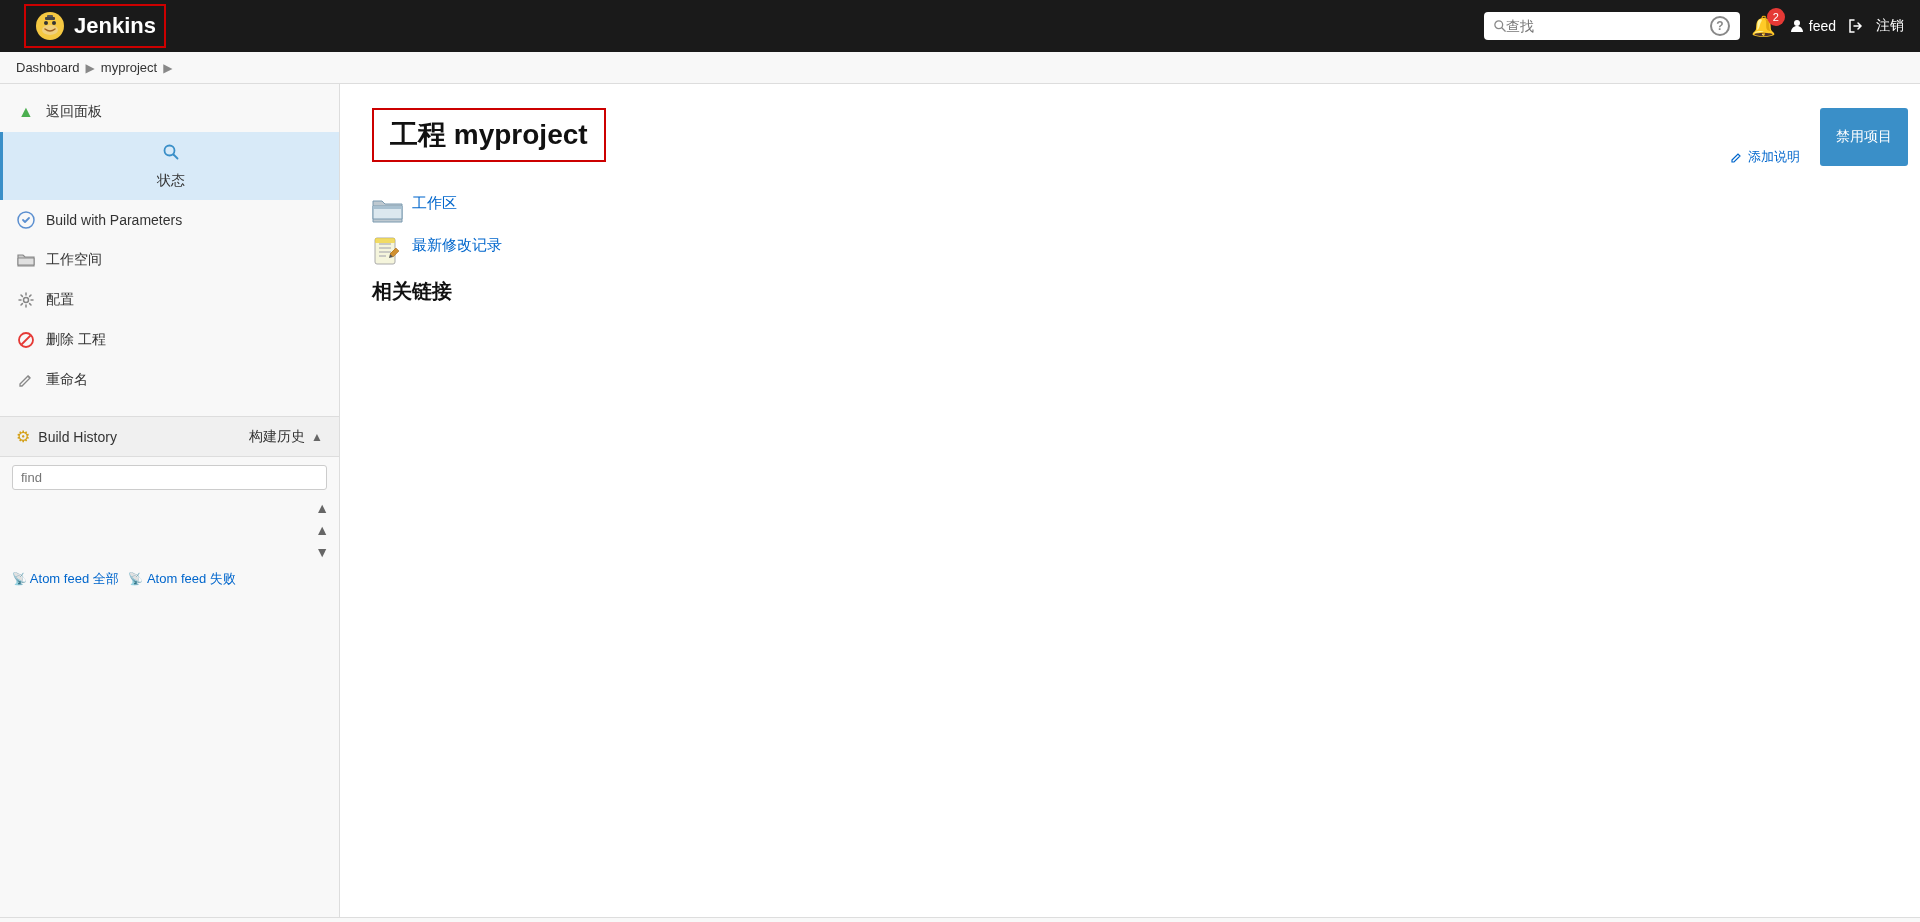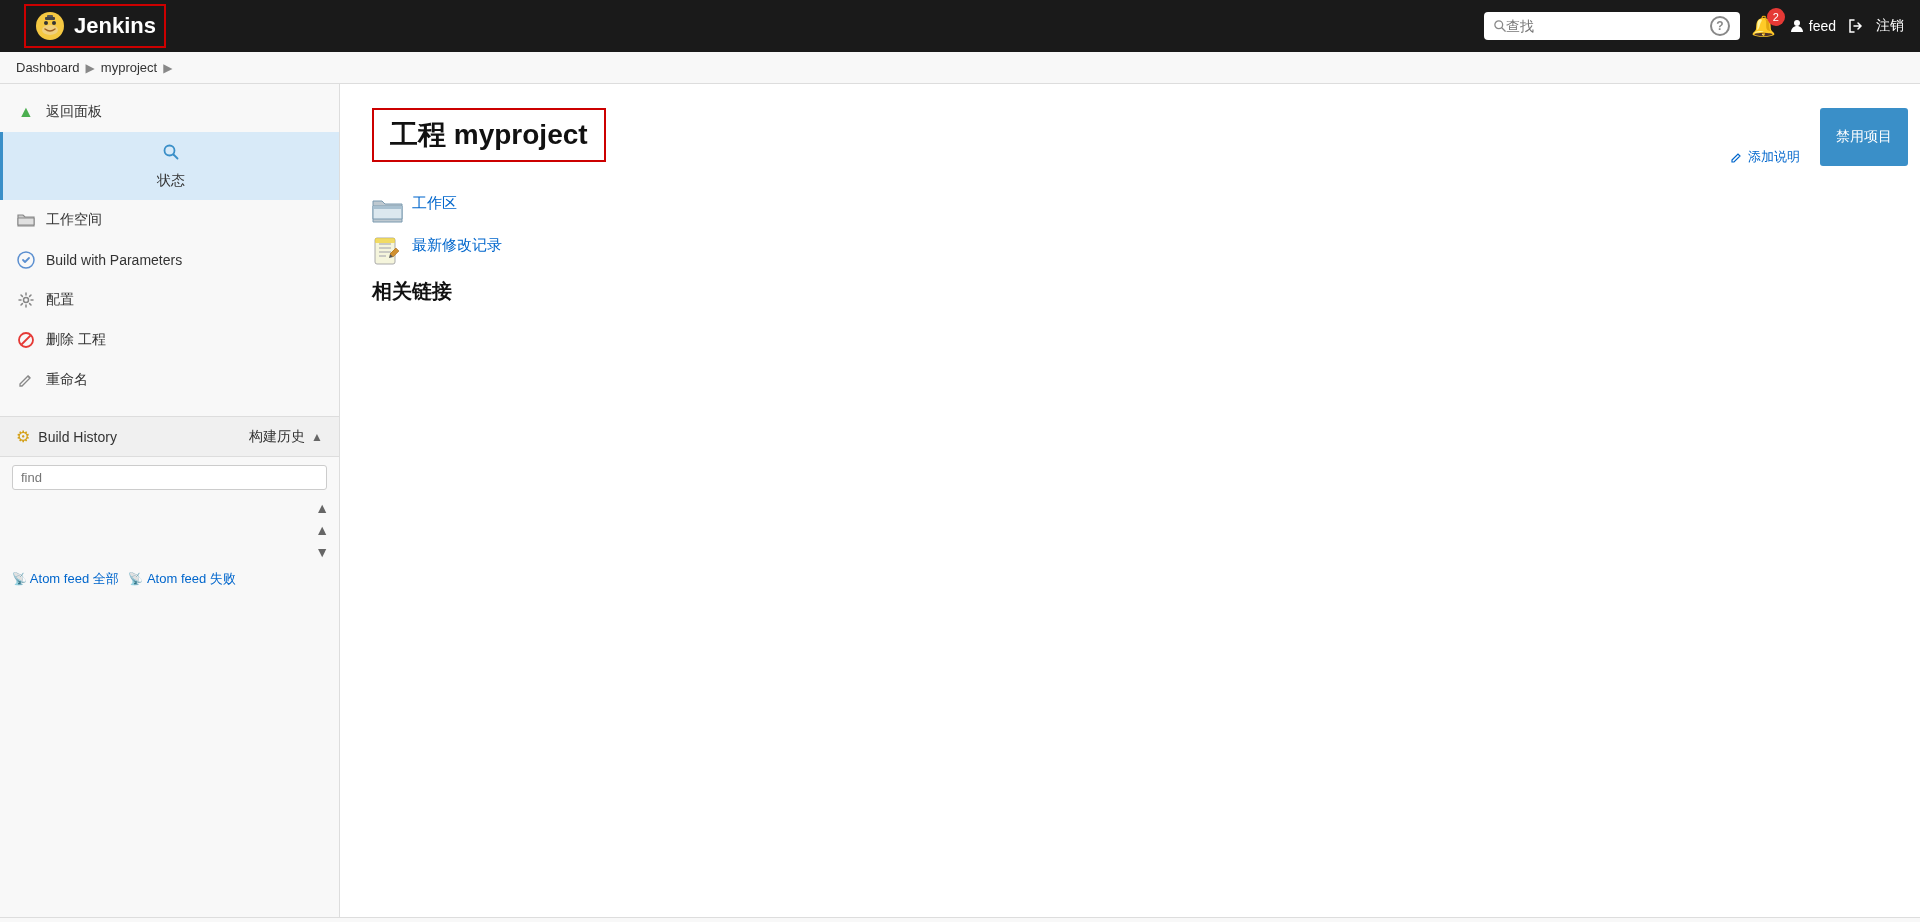--- a/index.html
+++ b/index.html
@@ -369,36 +369,36 @@
             <circle cx="6.5" cy="6.5" r="5" stroke="#3a8fc8" stroke-width="1.8"></circle>
             <line x1="10.5" y1="10.5" x2="14.5" y2="14.5" stroke="#3a8fc8" stroke-width="1.8" stroke-linecap="round"></line>
           </svg>
         </span>
         <span>状态</span>
       </a>
 
 
       <a class="sidebar-item" href="#">
         <span class="item-icon">
+          <svg width="18" height="18" viewBox="0 0 18 18" fill="none">
+            <circle cx="9" cy="9" r="8" stroke="#5b8fd0" stroke-width="1.5"></circle>
+            <path d="M6 9l2 2 4-4" stroke="#5b8fd0" stroke-width="1.8" stroke-linecap="round" stroke-linejoin="round"></path>
+          </svg>
+        </span>
+        <span>Build with Parameters</span>
+      </a>
+
+      <a class="sidebar-item" href="#">
+        <span class="item-icon">
           <svg width="18" height="16" viewBox="0 0 18 16" fill="none">
             <path d="M1 3h5l2 2h9v9H1z" fill="#ccc" stroke="#888" stroke-width="1.2"></path>
             <path d="M1 6h16v7H1z" fill="#e0e0e0" stroke="#888" stroke-width="1"></path>
           </svg>
         </span>
         <span>工作空间</span>
-      </a>
-
-      <a class="sidebar-item" href="#">
-        <span class="item-icon">
-          <svg width="18" height="18" viewBox="0 0 18 18" fill="none">
-            <circle cx="9" cy="9" r="8" stroke="#5b8fd0" stroke-width="1.5"></circle>
-            <path d="M6 9l2 2 4-4" stroke="#5b8fd0" stroke-width="1.8" stroke-linecap="round" stroke-linejoin="round"></path>
-          </svg>
-        </span>
-        <span>Build with Parameters</span>
       </a>
 
       <a class="sidebar-item" href="#">
         <span class="item-icon">
           <svg width="16" height="16" viewBox="0 0 16 16" fill="none">
             <circle cx="8" cy="8" r="2.5" stroke="#888" stroke-width="1.5"></circle>
             <path d="M8 1v2M8 13v2M1 8h2M13 8h2M3 3l1.4 1.4M11.6 11.6L13 13M3 13l1.4-1.4M11.6 4.4L13 3" stroke="#888" stroke-width="1.5" stroke-linecap="round"></path>
           </svg>
         </span>
         <span>配置</span>

